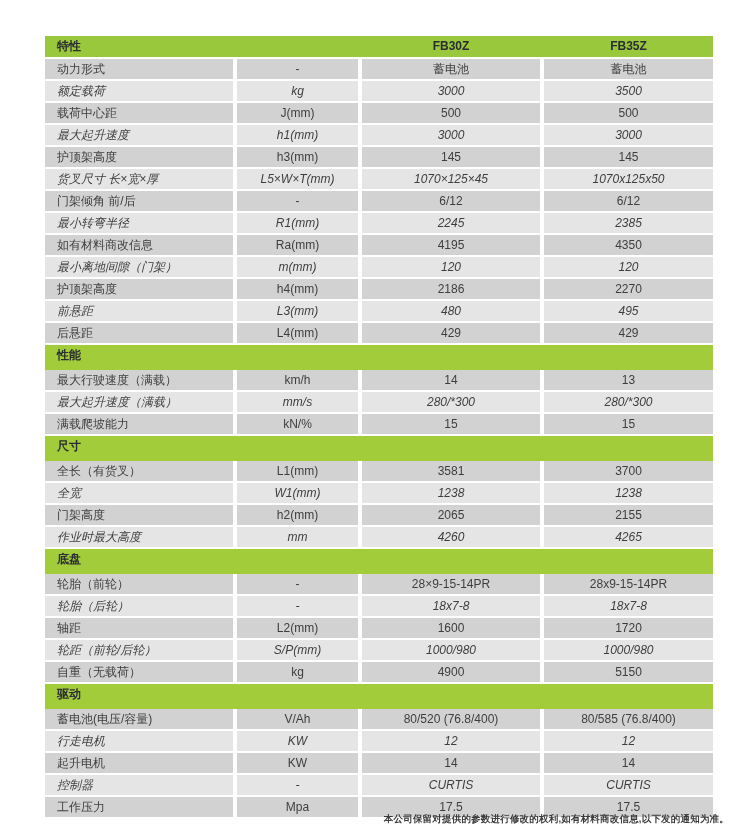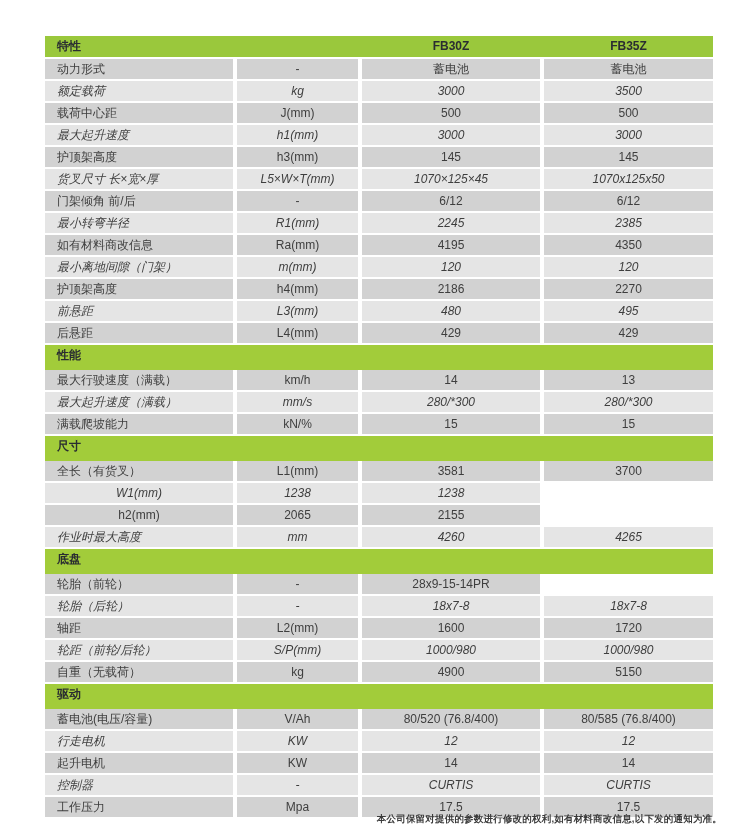--- a/index.html
+++ b/index.html
@@ -53,21 +53,21 @@
     line-height: 20px;
     margin-bottom: 0;
     background: var(--section-green);
     font-size: 12px;
     font-weight: bold;
     color: var(--header-text);
     padding-left: 12px;
   }
   .footer-note {
     position: absolute;
-    left: 54px; top: 813px;
+    left: 61px; top: 813px;
     width: 668px;
     text-align: right;
     font-size: 9.5px;
     font-weight: bold;
     color: #3A3A3A;
     letter-spacing: 0.2px;
   }
 </style>
 </head>
 <body>
@@ -178,39 +178,42 @@
         <div class="cell center">15</div>
       </div>
       <div class="section-band">尺寸</div>
       <div class="grid-row dark">
         <div class="cell label">全长（有货叉）</div>
         <div class="cell center">L1(mm)</div>
         <div class="cell center">3581</div>
         <div class="cell center">3700</div>
       </div>
       <div class="grid-row light">
+        <div class="cell label">全宽</div>
         <div class="cell center">W1(mm)</div>
         <div class="cell center">1238</div>
         <div class="cell center">1238</div>
       </div>
       <div class="grid-row dark">
+        <div class="cell label">门架高度</div>
         <div class="cell center">h2(mm)</div>
         <div class="cell center">2065</div>
         <div class="cell center">2155</div>
       </div>
       <div class="grid-row light">
         <div class="cell label">作业时最大高度</div>
         <div class="cell center">mm</div>
         <div class="cell center">4260</div>
         <div class="cell center">4265</div>
       </div>
       <div class="section-band">底盘</div>
       <div class="grid-row dark">
         <div class="cell label">轮胎（前轮）</div>
         <div class="cell center">-</div>
+        <div class="cell center">28×9-15-14PR</div>
         <div class="cell center">28x9-15-14PR</div>
       </div>
       <div class="grid-row light">
         <div class="cell label">轮胎（后轮）</div>
         <div class="cell center">-</div>
         <div class="cell center">18x7-8</div>
         <div class="cell center">18x7-8</div>
       </div>
       <div class="grid-row dark">
         <div class="cell label">轴距</div>

